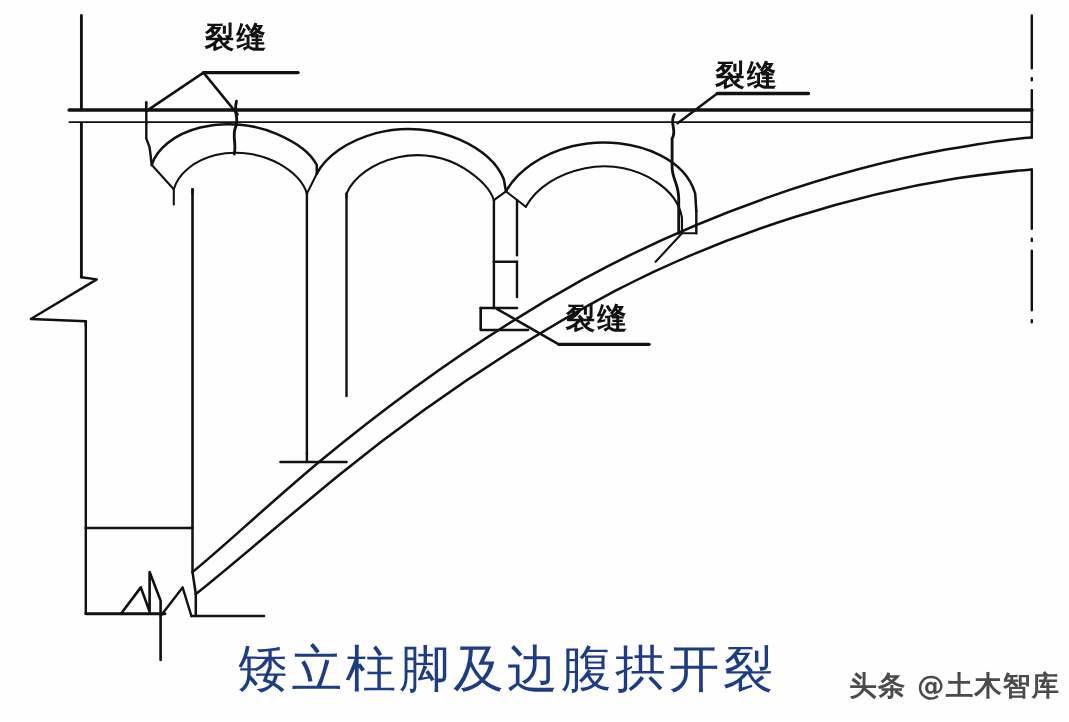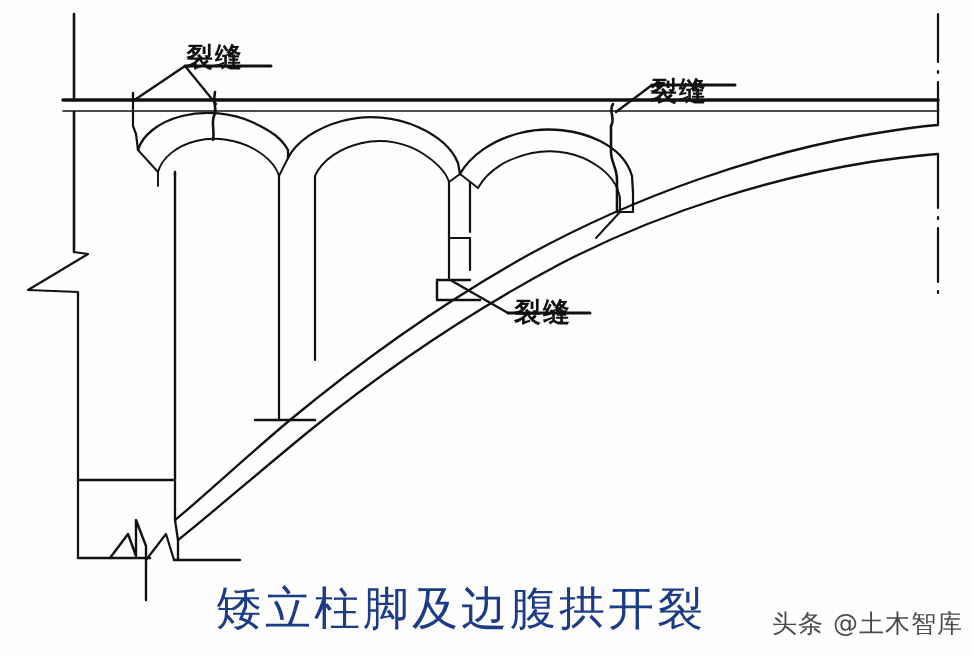--- a/index.html
+++ b/index.html
@@ -22,21 +22,20 @@
     height: 656px;
     background: #fefefe;
   }
   .label-cn {
     position: absolute;
     font-family: "DejaVu Sans", sans-serif;
     font-weight: bold;
     color: #111111;
     letter-spacing: 2px;
     white-space: nowrap;
-    margin-top: 23px;
   }
   #label-crack-1 { left: 186px; top: 16px; font-size: 27px; }
   #label-crack-2 { left: 650px; top: 50px; font-size: 27px; }
   #label-crack-3 { left: 514px; top: 271px; font-size: 27px; }
   #title-text {
     position: absolute;
     left: 216px;
     top: 578px;
     font-family: "DejaVu Sans", sans-serif;
     font-size: 46px;
@@ -44,21 +43,21 @@
     color: #1d3c84;
     letter-spacing: 3px;
     white-space: nowrap;
   }
   #watermark-text {
     position: absolute;
     left: 772px;
     top: 607px;
     font-family: "DejaVu Sans", sans-serif;
     font-size: 25px;
-    font-weight: normal;
+    font-weight: bold;
     color: #3d3d3d;
     letter-spacing: 1px;
     white-space: nowrap;
     opacity: 0.93;
   }
 </style>
 </head>
 <body>
 
 <svg id="canvas" viewBox="0 0 972 656" xmlns="http://www.w3.org/2000/svg">

